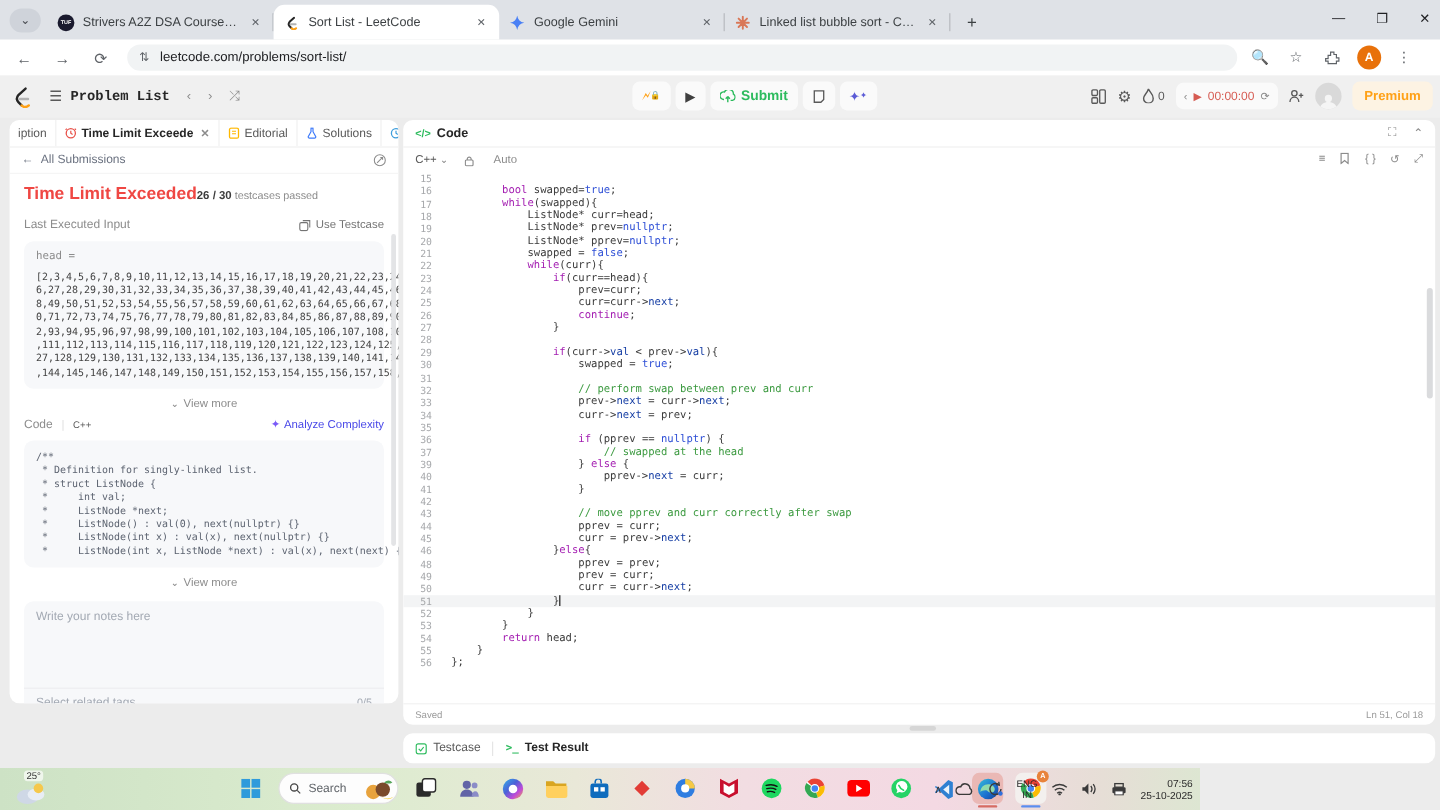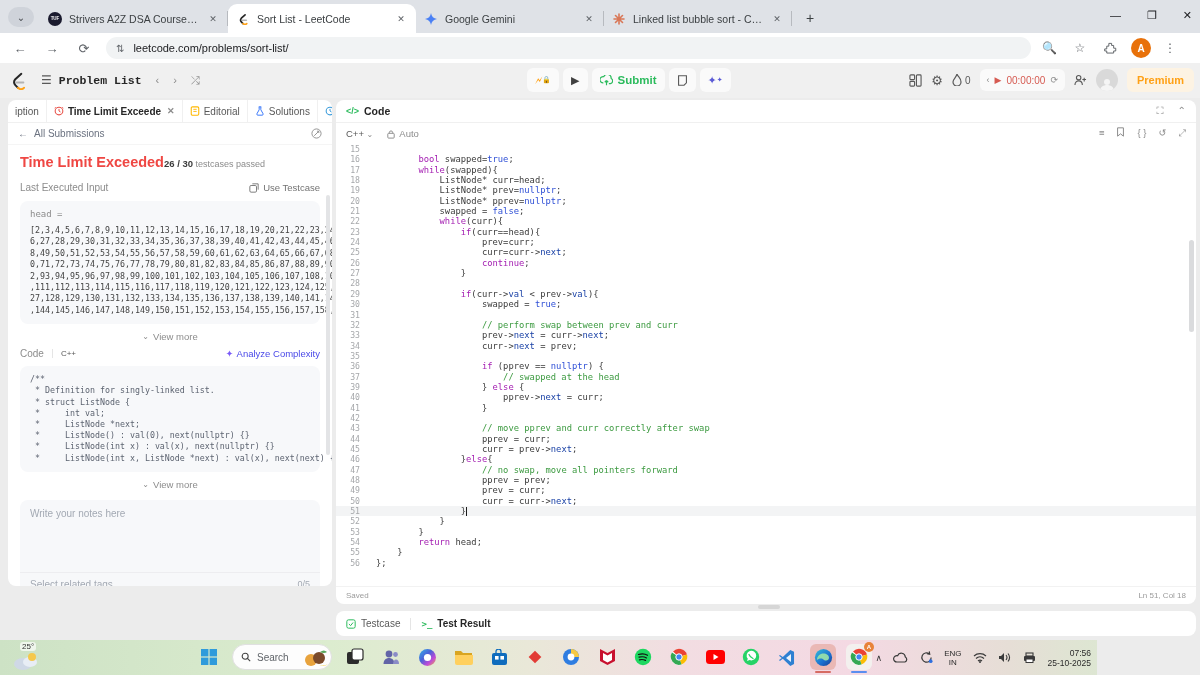--- a/index.html
+++ b/index.html
@@ -92,21 +92,21 @@
   .rp-scroll{position:absolute;right:2px;top:140px;width:5px;height:92px;border-radius:3px;background:#dadbdd;}
   .rp-status{position:absolute;left:0;right:0;bottom:0;height:18px;border-top:1px solid #f2f2f2;display:flex;align-items:center;padding:0 10px;color:#9b9b9b;font-size:8px;}
   .drag-handle{position:absolute;left:758px;top:605px;width:22px;height:4px;border-radius:2px;background:#d6d6d6;}
 
   .bbar{position:absolute;left:336px;top:611px;width:860px;height:25px;background:#fff;border-radius:8px;display:flex;align-items:center;padding:0 10px;font-size:10px;}
   .bbar .btabi{display:flex;align-items:center;gap:5px;color:#595959;}
   .bbar .btabi.on{font-weight:700;color:#262626;}
   .bbar .bsep{width:1px;height:12px;background:#e5e5e5;margin:0 10px;}
 
   
-  .taskbar{position:absolute;left:0;top:640px;width:1097px;height:35px;background:linear-gradient(90deg,#cde2c5 0%,#dceccf 30%,#e9e8d8 48%,#f2dde2 62%,#f4d9e3 78%,#e6ded6 92%,#dde6d2 100%);display:flex;align-items:center;}
+  .taskbar{position:absolute;left:0;top:640px;width:1000px;height:35px;background:linear-gradient(90deg,#cde2c5 0%,#dceccf 30%,#e9e8d8 48%,#f2dde2 62%,#f4d9e3 78%,#e6ded6 92%,#dde6d2 100%);display:flex;align-items:center;}
   .weather{position:absolute;left:6px;top:2px;width:62px;height:31px;color:#333;}
   .wtemp{position:absolute;left:14px;top:0;font-size:8px;background:#fffa;padding:0 2px;border-radius:3px;}
   .apps{position:absolute;left:196px;top:4px;display:flex;align-items:center;gap:10px;}
   .app{width:26px;height:26px;border-radius:6px;display:flex;align-items:center;justify-content:center;position:relative;}
   .app.hl-red{background:#eab8b5;}
   .app.hl-wht{background:#f3f0ee;}
   .uline{position:absolute;left:5px;bottom:-3px;width:16px;height:2.5px;border-radius:2px;}
   .searchpill{width:100px;height:26px;border-radius:13px;background:#fdfdfd;border:1px solid #e0e0e0;display:flex;align-items:center;padding:11px 8px;color:#5f6368;font-size:10px;gap:6px;position:relative;overflow:hidden;}
   .fruit{position:absolute;right:2px;top:3px;width:26px;height:20px;}
   .tray{position:absolute;right:6px;top:0;height:35px;display:flex;align-items:center;gap:11px;color:#3a3a3a;}
@@ -378,21 +378,21 @@
     <div class="rp-head">
       <span style="color:#2cbb5d;font-size:9px;font-weight:bold;">&lt;/&gt;</span>
       <span class="rp-codelbl">Code</span>
       <span class="rp-headic">
         <span>⛶</span>
         <span>⌃</span>
       </span>
     </div>
     <div class="rp-tools">
       <span><span>C++</span> <span style="color:#8c8c8c;font-size:8px;">⌄</span></span>
-      <span style="margin-left:14px;display:flex;align-items:flex-end;gap:4px;color:#8c8c8c;">
+      <span style="margin-left:14px;display:flex;align-items:flex-end;gap:16px;color:#8c8c8c;">
         <svg width="8" height="9" viewBox="0 0 10 11">
             <rect x="1" y="4" width="8" height="6" rx="1" fill="none" stroke="#8c8c8c" stroke-width="1.2"></rect>
             <path d="M3 4V3a2 2 0 0 1 4 0v1" fill="none" stroke="#8c8c8c" stroke-width="1.2"></path>
           </svg>
         <span>Auto</span>
       </span>
       <span class="rp-toolsr">
         <span>≡</span>
         <span>
           <svg width="9" height="10" viewBox="0 0 10 12">
@@ -429,21 +429,20 @@
         <div class="cl"><span class="ln">36</span><span class="ct"><span class="tk-p">                    </span><span class="tk-k">if</span><span class="tk-p"> (pprev == </span><span class="tk-l">nullptr</span><span class="tk-p">) {</span></span></div>
         <div class="cl"><span class="ln">37</span><span class="ct"><span class="tk-p">                        </span><span class="tk-c">// swapped at the head</span></span></div>
         <div class="cl"><span class="ln">39</span><span class="ct"><span class="tk-p">                    </span><span class="tk-p">} </span><span class="tk-k">else</span><span class="tk-p"> {</span></span></div>
         <div class="cl"><span class="ln">40</span><span class="ct"><span class="tk-p">                        </span><span class="tk-p">pprev-&gt;</span><span class="tk-m">next</span><span class="tk-p"> = curr;</span></span></div>
         <div class="cl"><span class="ln">41</span><span class="ct"><span class="tk-p">                    </span><span class="tk-p">}</span></span></div>
         <div class="cl"><span class="ln">42</span><span class="ct"></span></div>
         <div class="cl"><span class="ln">43</span><span class="ct"><span class="tk-p">                    </span><span class="tk-c">// move pprev and curr correctly after swap</span></span></div>
         <div class="cl"><span class="ln">44</span><span class="ct"><span class="tk-p">                    </span><span class="tk-p">pprev = curr;</span></span></div>
         <div class="cl"><span class="ln">45</span><span class="ct"><span class="tk-p">                    </span><span class="tk-p">curr = prev-&gt;</span><span class="tk-m">next</span><span class="tk-p">;</span></span></div>
         <div class="cl"><span class="ln">46</span><span class="ct"><span class="tk-p">                </span><span class="tk-p">}</span><span class="tk-k">else</span><span class="tk-p">{</span></span></div>
-        <div class="cl"><span class="ln">47</span><span class="ct"><span class="tk-p">                    </span><span class="tk-c">// no swap, move all pointers forward</span></span></div>
         <div class="cl"><span class="ln">48</span><span class="ct"><span class="tk-p">                    </span><span class="tk-p">pprev = prev;</span></span></div>
         <div class="cl"><span class="ln">49</span><span class="ct"><span class="tk-p">                    </span><span class="tk-p">prev = curr;</span></span></div>
         <div class="cl"><span class="ln">50</span><span class="ct"><span class="tk-p">                    </span><span class="tk-p">curr = curr-&gt;</span><span class="tk-m">next</span><span class="tk-p">;</span></span></div>
         <div class="cl cur"><span class="ln">51</span><span class="ct"><span class="tk-p">                </span><span class="tk-p">}</span><span class="caret"></span></span></div>
         <div class="cl"><span class="ln">52</span><span class="ct"><span class="tk-p">            </span><span class="tk-p">}</span></span></div>
         <div class="cl"><span class="ln">53</span><span class="ct"><span class="tk-p">        </span><span class="tk-p">}</span></span></div>
         <div class="cl"><span class="ln">54</span><span class="ct"><span class="tk-p">        </span><span class="tk-k">return</span><span class="tk-p"> head;</span></span></div>
         <div class="cl"><span class="ln">55</span><span class="ct"><span class="tk-p">    </span><span class="tk-p">}</span></span></div>
         <div class="cl"><span class="ln">56</span><span class="ct"><span class="tk-p">};</span></span></div>
       </div>

